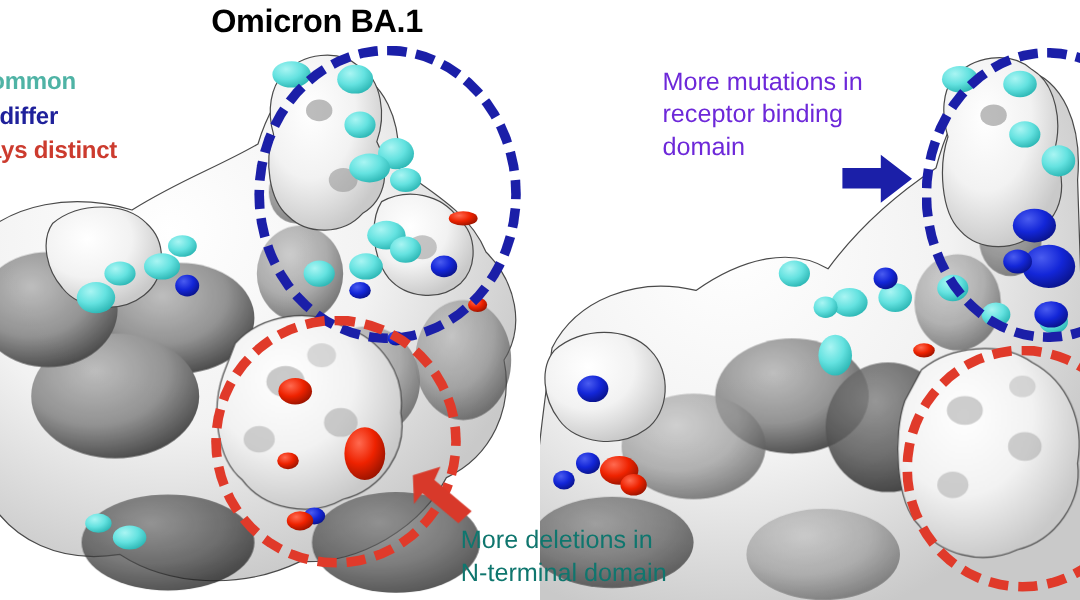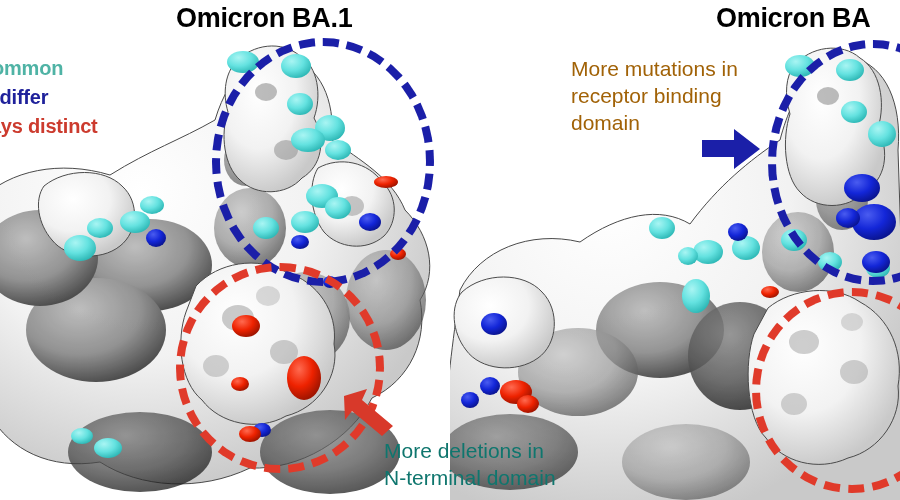--- a/index.html
+++ b/index.html
@@ -49,23 +49,22 @@
   
   .callout {
     position:absolute;
     font-size:21px;
     line-height:27px;
     font-weight:normal;
     white-space:pre-line;
   }
   #callout-rbd {
     left:552px; top:55px;
-    color:#a16207;
+    color:#6d28d9;
     width:225px;
-    margin-left:19px;
   }
   #callout-ntd {
     left:384px; top:437px;
     color:#0f766e;
     width:290px;
   }
 
   
   .struct-panel {
     position:absolute;
@@ -320,21 +319,20 @@
         <ellipse cx="78" cy="404" rx="11" ry="9"></ellipse>
         <ellipse cx="320" cy="292" rx="9" ry="6"></ellipse>
       </g>
     </svg>
 
     <div class="dash-circle dc-blue" style="left:318px;top:40px;width:210px;height:245px;"></div>
     <div class="dash-circle dc-red" style="left:302px;top:288px;width:200px;height:205px;"></div>
   </div>
 
   <div class="panel-title" id="title-left">Omicron BA.1</div>
-  <div class="panel-title" id="title-right">Omicron BA</div>
 
   <div id="legend">
     <div class="legend-line lg-common">ns in common</div>
     <div class="legend-line lg-differ">ns that differ</div>
     <div class="legend-line lg-distinct">ns always distinct</div>
   </div>
 
   <div class="callout" id="callout-rbd">More mutations in
 receptor binding
 domain</div>

